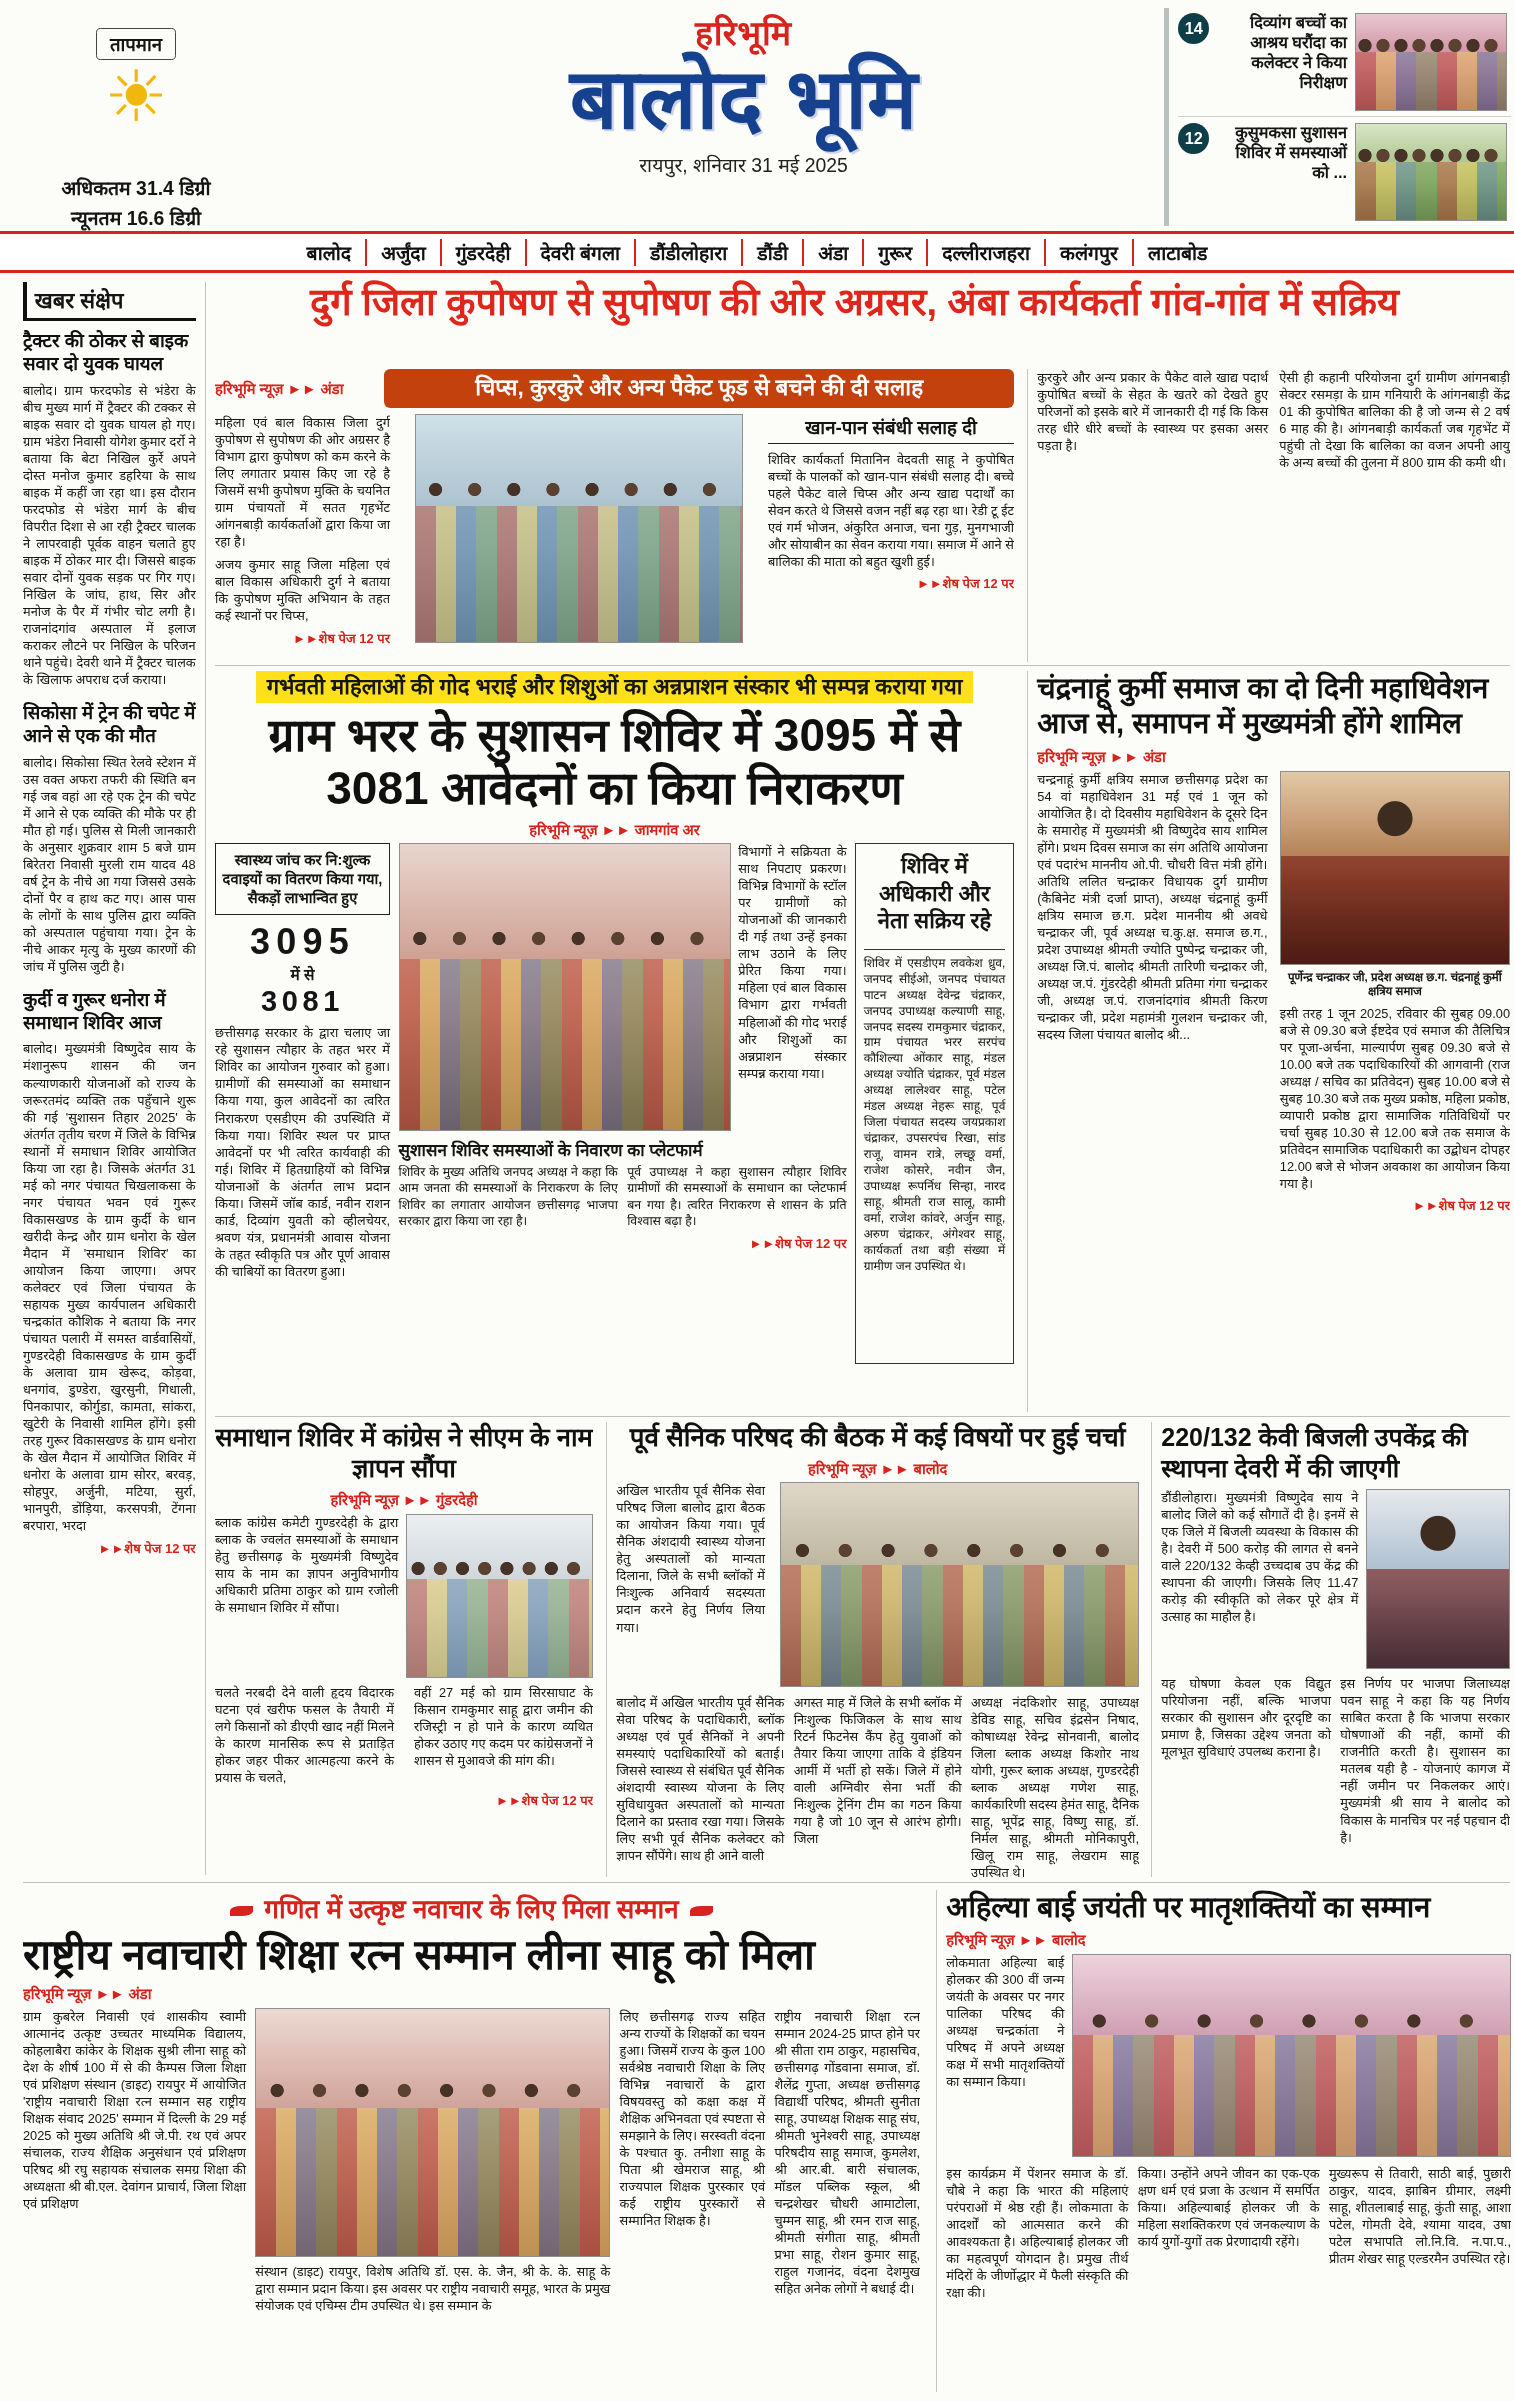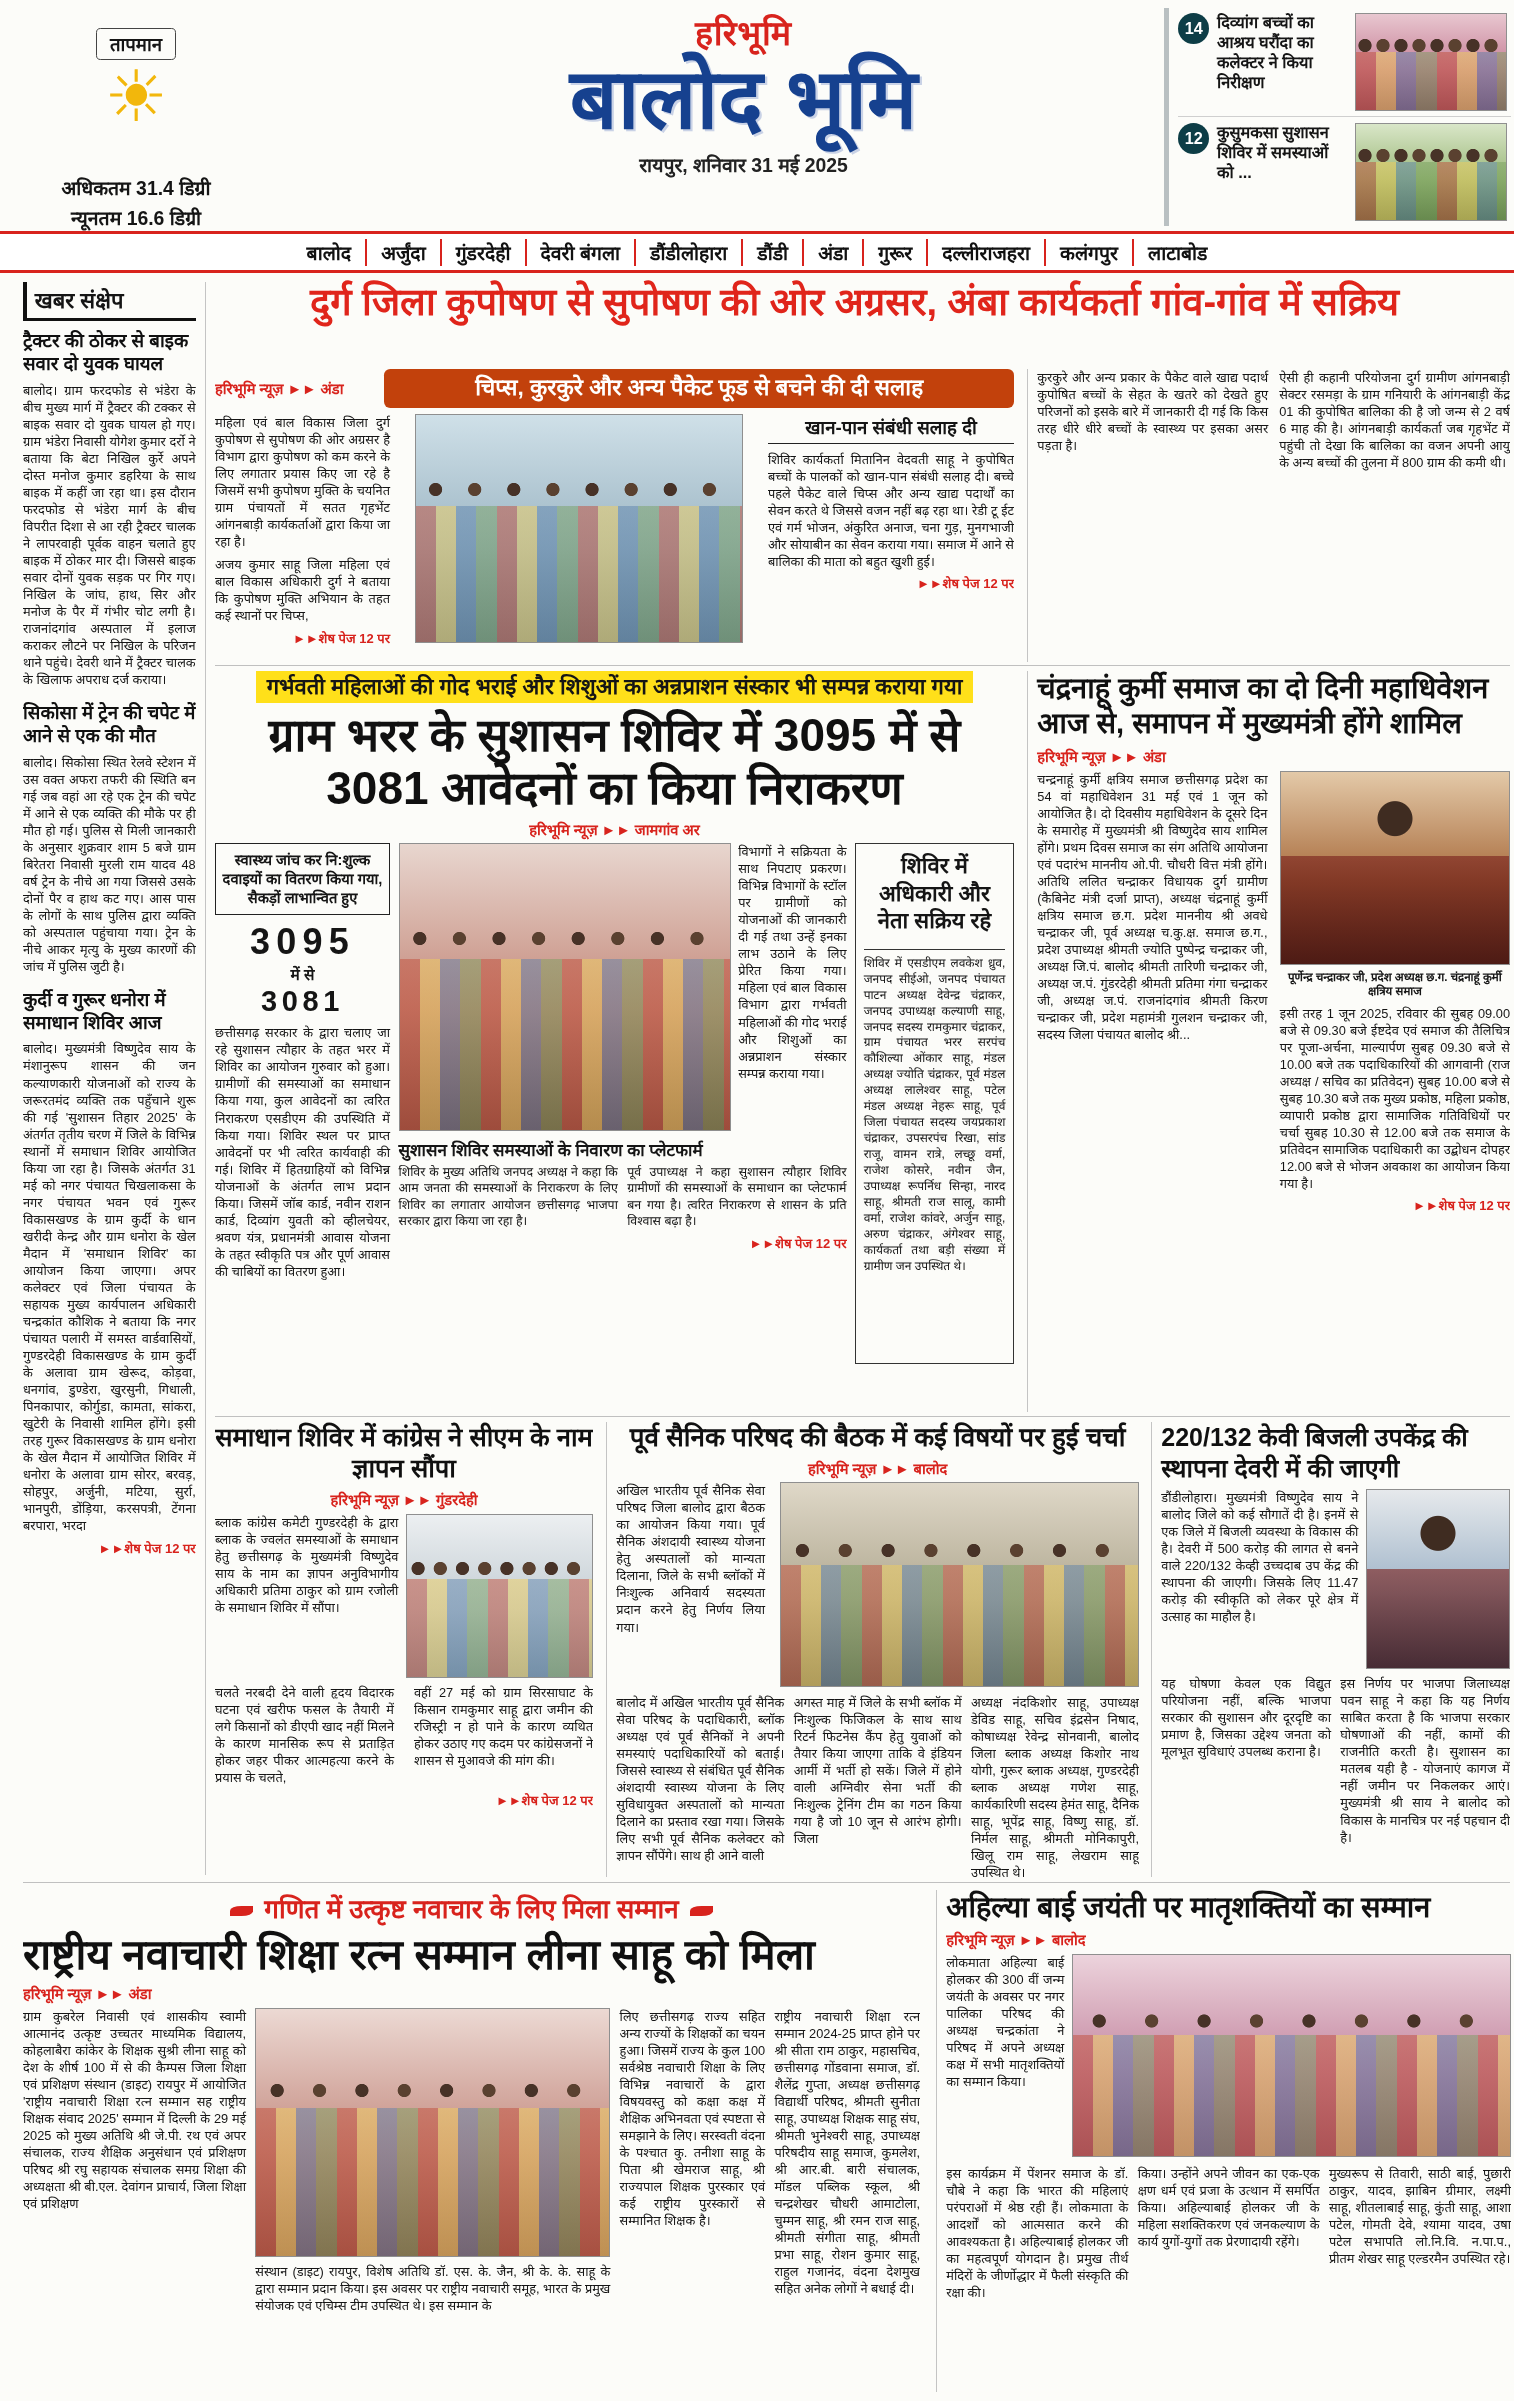--- a/index.html
+++ b/index.html
@@ -14,22 +14,22 @@
 
 
 .temp-box{left:54px;top:28px;width:164px;text-align:center;}
 .temp-label{display:inline-block;border:1.5px solid #444;border-radius:4.6px;padding:2.3px 12.4px;font-size:18.6px;font-weight:bold;}
 .sun{font-size:71px;line-height:1.05;color:#f2b70c;display:block;}
 .temp-max,.temp-min{font-size:19.4px;font-weight:bold;margin-top:40px;}
 .temp-min{margin-top:3.1px;}
 .masthead{left:325px;top:9.3px;width:837px;text-align:center;}
 .brand{color:#d8231d;font-size:34px;font-weight:bold;letter-spacing:0.8px;}
 .paper-title{color:#16418f;font-size:84px;font-weight:bold;line-height:1.05;text-shadow:2.3px 2.3px 0 #c9d2e6;}
-.dateline{font-size:19.4px;font-weight:bold;margin-top:7.7px;color:#222;}
-.briefs{left:1164px;top:7.7px;width:347px;border-left:5.4px solid #b9c0c2;padding-left:9.3px;}
+.dateline{font-size:19.4px;font-weight:normal;margin-top:7.7px;color:#222;}
+.briefs{left:1164px;top:7.7px;width:347px;border-left:5.4px solid #b9c0c2;padding-left:9.3px;text-align:right;}
 .brief{display:flex;gap:7.7px;align-items:flex-start;padding:5.4px 0;cursor:pointer;}
 .brief+.brief{border-top:0.8px solid #cfcfcf;}
 .badge{flex:0 0 31px;height:31px;border-radius:50%;background:#0d3d46;color:#fff;display:flex;align-items:center;justify-content:center;font-size:16.3px;font-weight:bold;}
 .brief-title{font-size:16.3px;font-weight:bold;line-height:1.22;width:130px;}
 .brief .photo{flex:0 0 152px;height:98px;}
 .nav{left:0;top:231px;width:1514px;height:42px;border-top:3.1px solid #d8231d;border-bottom:3.1px solid #d8231d;display:flex;align-items:center;justify-content:center;background:#fff;}
 .nav-item{font-size:19.4px;font-weight:bold;color:#111;cursor:pointer;white-space:nowrap;}
 .nav-item+.nav-item{border-left:2.3px solid #d8231d;margin-left:14px;padding-left:14px;}
 .banner{left:203px;top:282px;width:1303px;text-align:center;color:#e0251b;font-size:38px;font-weight:bold;line-height:1.1;}
 

